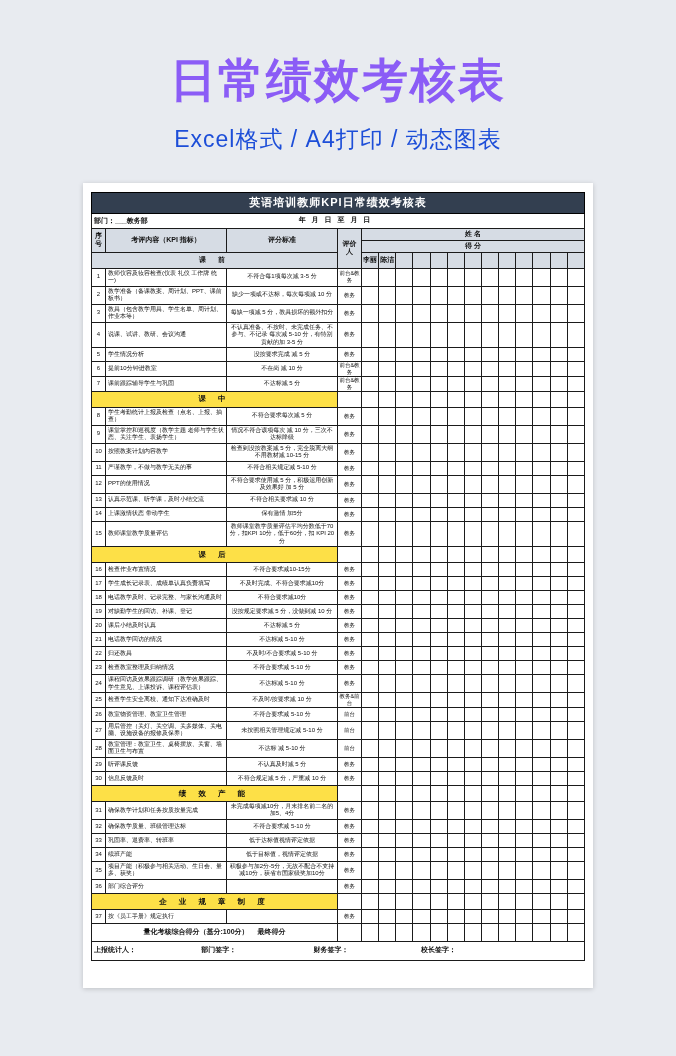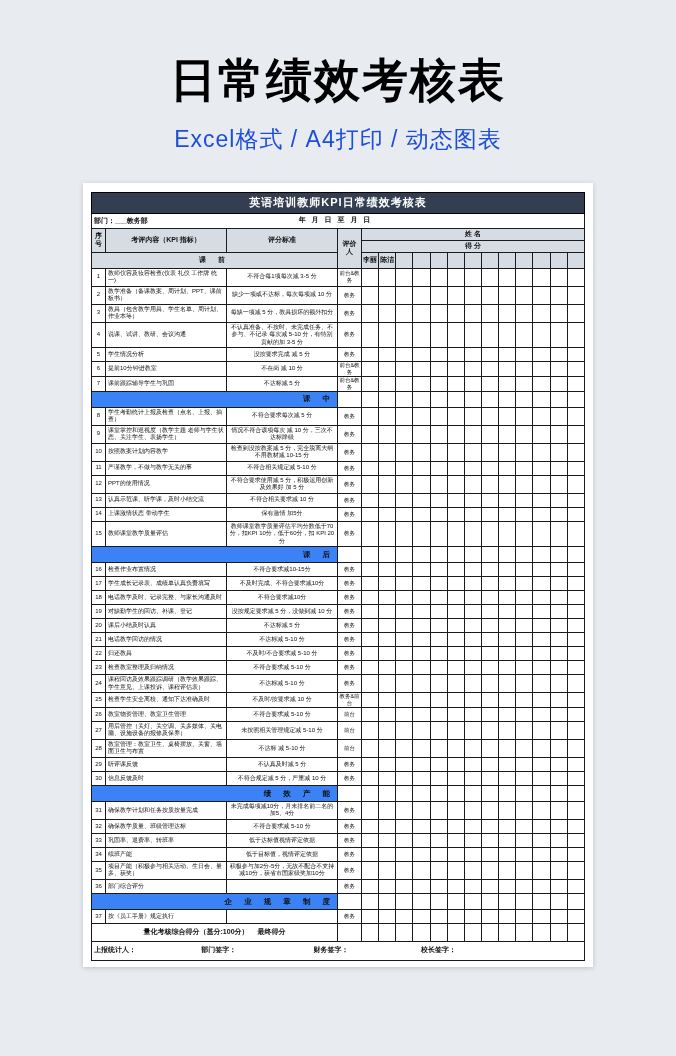--- a/index.html
+++ b/index.html
@@ -3,37 +3,37 @@
 <meta charset="utf-8">
 <style>
   html,body{margin:0;padding:0;}
   body{
     width:676px;height:1056px;overflow:hidden;
     background:#e8ebf0;
     font-family:"Liberation Sans","DejaVu Sans",sans-serif;
     -webkit-font-smoothing:antialiased;
   }
   .hero{text-align:center;padding-top:50px;}
-  .hero h1{margin:0;font-size:46px;font-weight:bold;color:#000000;letter-spacing:2px;}
+  .hero h1{margin:0;font-size:46px;font-weight:bold;color:#8b5cf6;letter-spacing:2px;}
   .hero p{margin:12px 0 0;font-size:23px;color:#1d4ed8;letter-spacing:1px;}
   .card{
     width:510px;margin:28px auto 0;background:#ffffff;
-    padding:9px 8px 6px;box-sizing:border-box;
+    padding:9px 8px 27px;box-sizing:border-box;
     box-shadow:0 1px 5px rgba(0,0,0,0.18);
   }
   table{border-collapse:collapse;width:494px;table-layout:fixed;}
   td{border:1px solid #1b1b1b;font-size:6px;line-height:1.25;padding:1px 2px;color:#111;
      overflow:hidden;word-break:break-all;vertical-align:middle;}
   tr.titlebar td{background:#333F50;color:#ffffff;font-size:11px;font-weight:bold;
      text-align:center;height:18px;letter-spacing:1px;border-color:#000;}
   tr.dept td{font-size:7px;font-weight:bold;height:12px;position:relative;text-align:left;}
   tr.dept .date{position:absolute;left:42%;top:2px;letter-spacing:2px;}
   tr.hdr td{background:#d6dce4;text-align:center;font-weight:bold;font-size:7px;}
   td.namecell{background:#ffffff;font-weight:normal;font-size:5.5px;height:13px;text-align:center;padding:0;}
-  td.section-cell{background:#3b82f6;text-align:right;font-weight:bold;font-size:7.5px;
+  td.section-cell{background:#fde047;text-align:center;font-weight:bold;font-size:7.5px;
      letter-spacing:5px;height:13px;}
   td.num{text-align:center;}
   td.content{text-align:left;}
   td.standard{text-align:center;}
   td.eval{text-align:center;font-size:5.5px;padding:0;background:#fff;font-weight:normal;}
   td.score{background:#ffffff;padding:0;height:13px;}
   tr.summary td.label{text-align:center;font-weight:bold;font-size:7px;height:15px;}
   tr.footrow td{height:14px;padding:2px;}
   .footer-flex{display:flex;font-size:7px;font-weight:bold;}
   .footer-flex span{display:block;}

